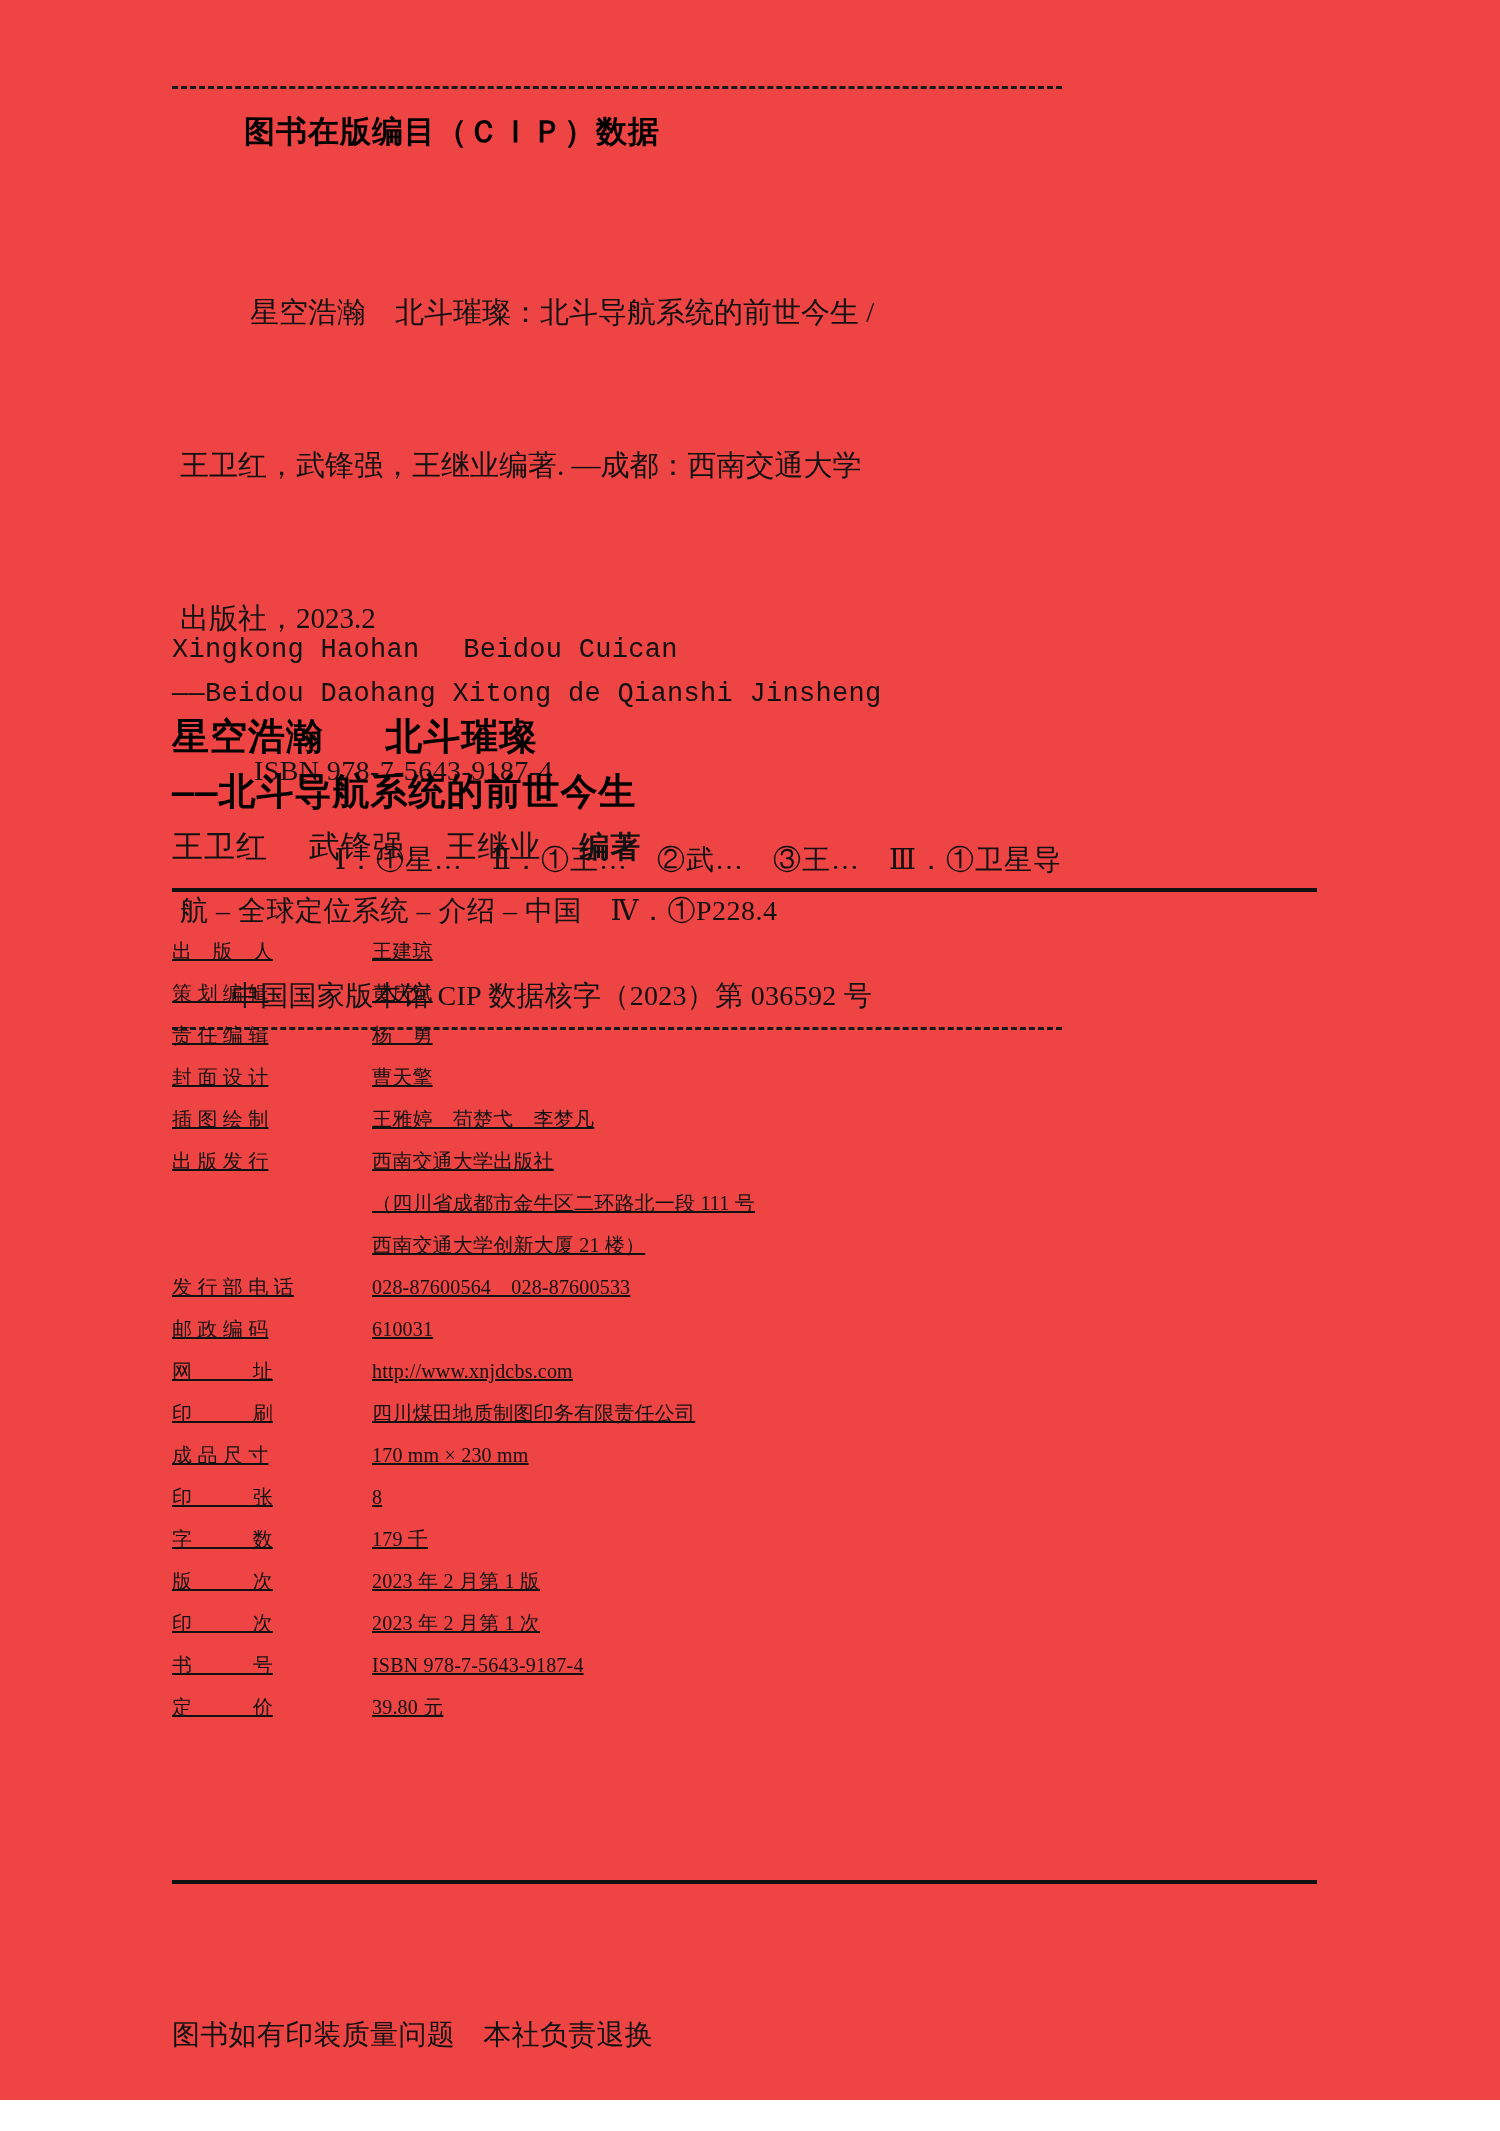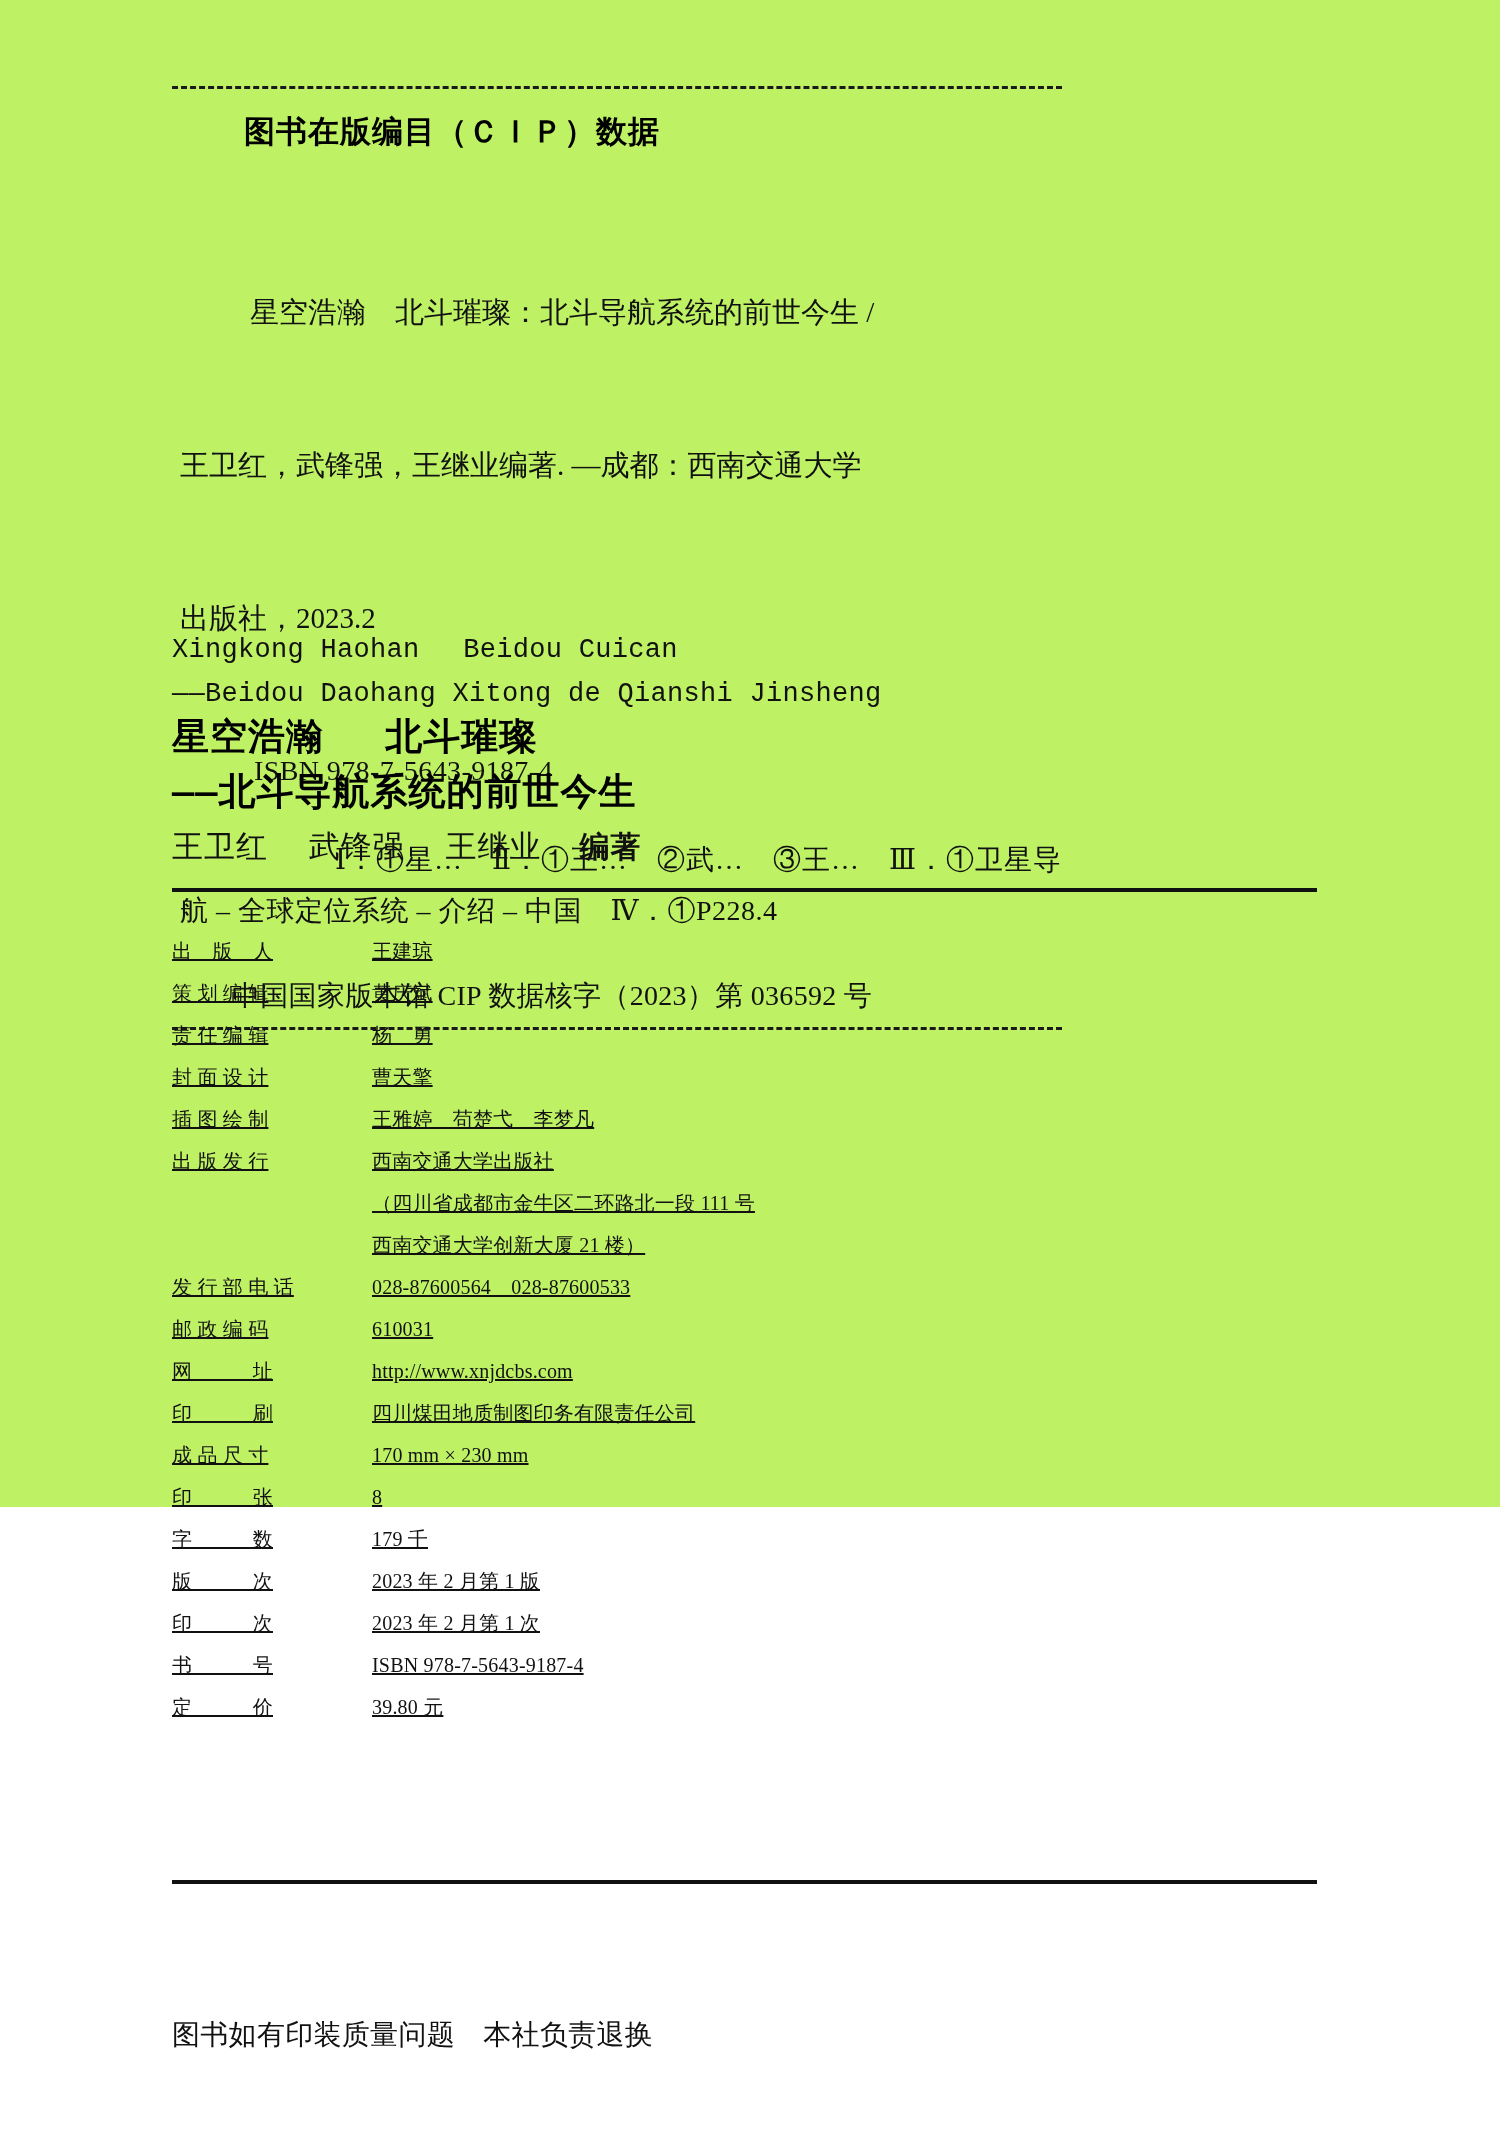--- a/index.html
+++ b/index.html
@@ -13,22 +13,22 @@
     position: relative;
     font-family: "Liberation Serif", "DejaVu Serif", serif;
     color: #111111;
     overflow: hidden;
   }
 
   .page {
     position: absolute;
     left: 0; top: 0;
     width: 1500px;
-    height: 1507px;
-    background: #bef264;
+    height: 2100px;
+    background: #ef4444;
   }
 
   
   .cip-box {
     position: absolute;
     left: 172px;
     top: 86px;
     width: 890px;
   }
   .dashed-rule {

